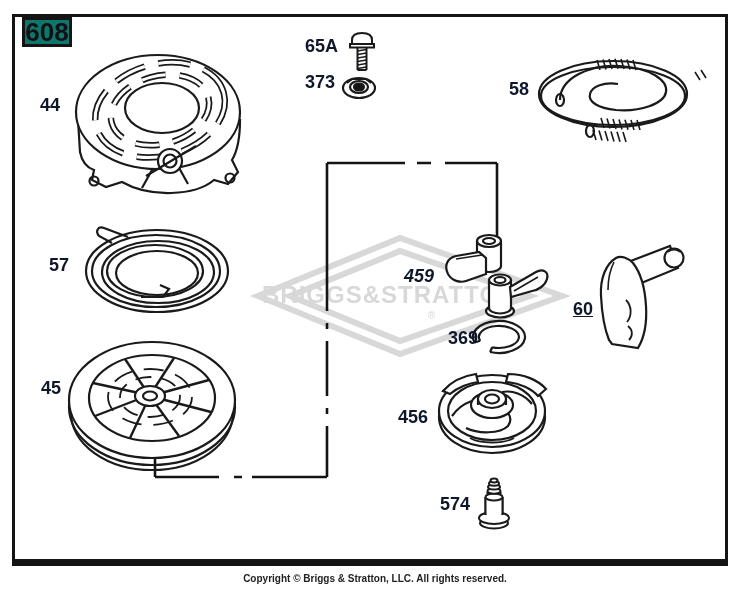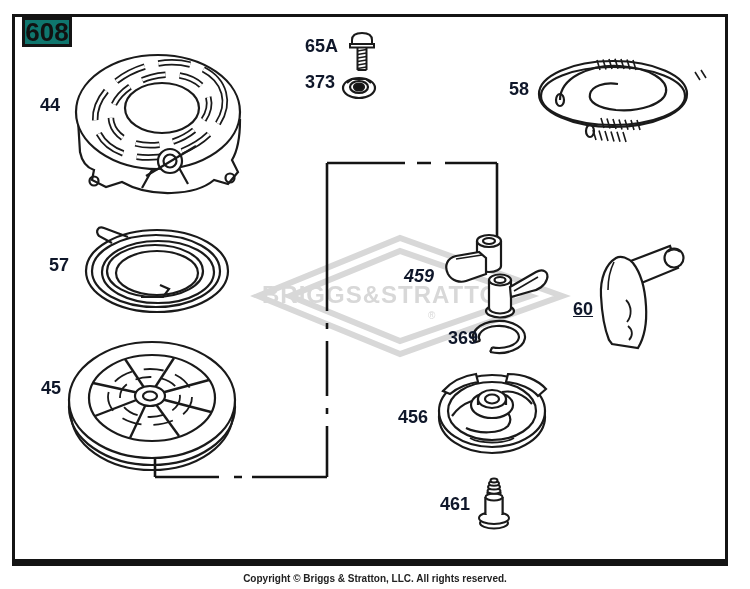--- a/index.html
+++ b/index.html
@@ -197,16 +197,16 @@
 
 <div class="part-label" style="left:40px;top:95px;">44</div>
 <div class="part-label" style="left:49px;top:255px;">57</div>
 <div class="part-label" style="left:41px;top:378px;">45</div>
 <div class="part-label" style="left:305px;top:36px;">65A</div>
 <div class="part-label" style="left:305px;top:72px;">373</div>
 <div class="part-label" style="left:509px;top:79px;">58</div>
 <div class="part-label" style="left:404px;top:266px;font-style:italic;">459</div>
 <div class="part-label" style="left:427px;top:328px;margin-left:21px;">369</div>
 <div class="part-label" style="left:398px;top:407px;">456</div>
-<div class="part-label" style="left:440px;top:494px;">461</div>
+<div class="part-label" style="left:440px;top:494px;">574</div>
 <div class="part-label" style="left:573px;top:299px;text-decoration:underline;">60</div>
 
 <div class="copyright">Copyright © Briggs &amp; Stratton, LLC. All rights reserved.</div>
 
 </body></html>

